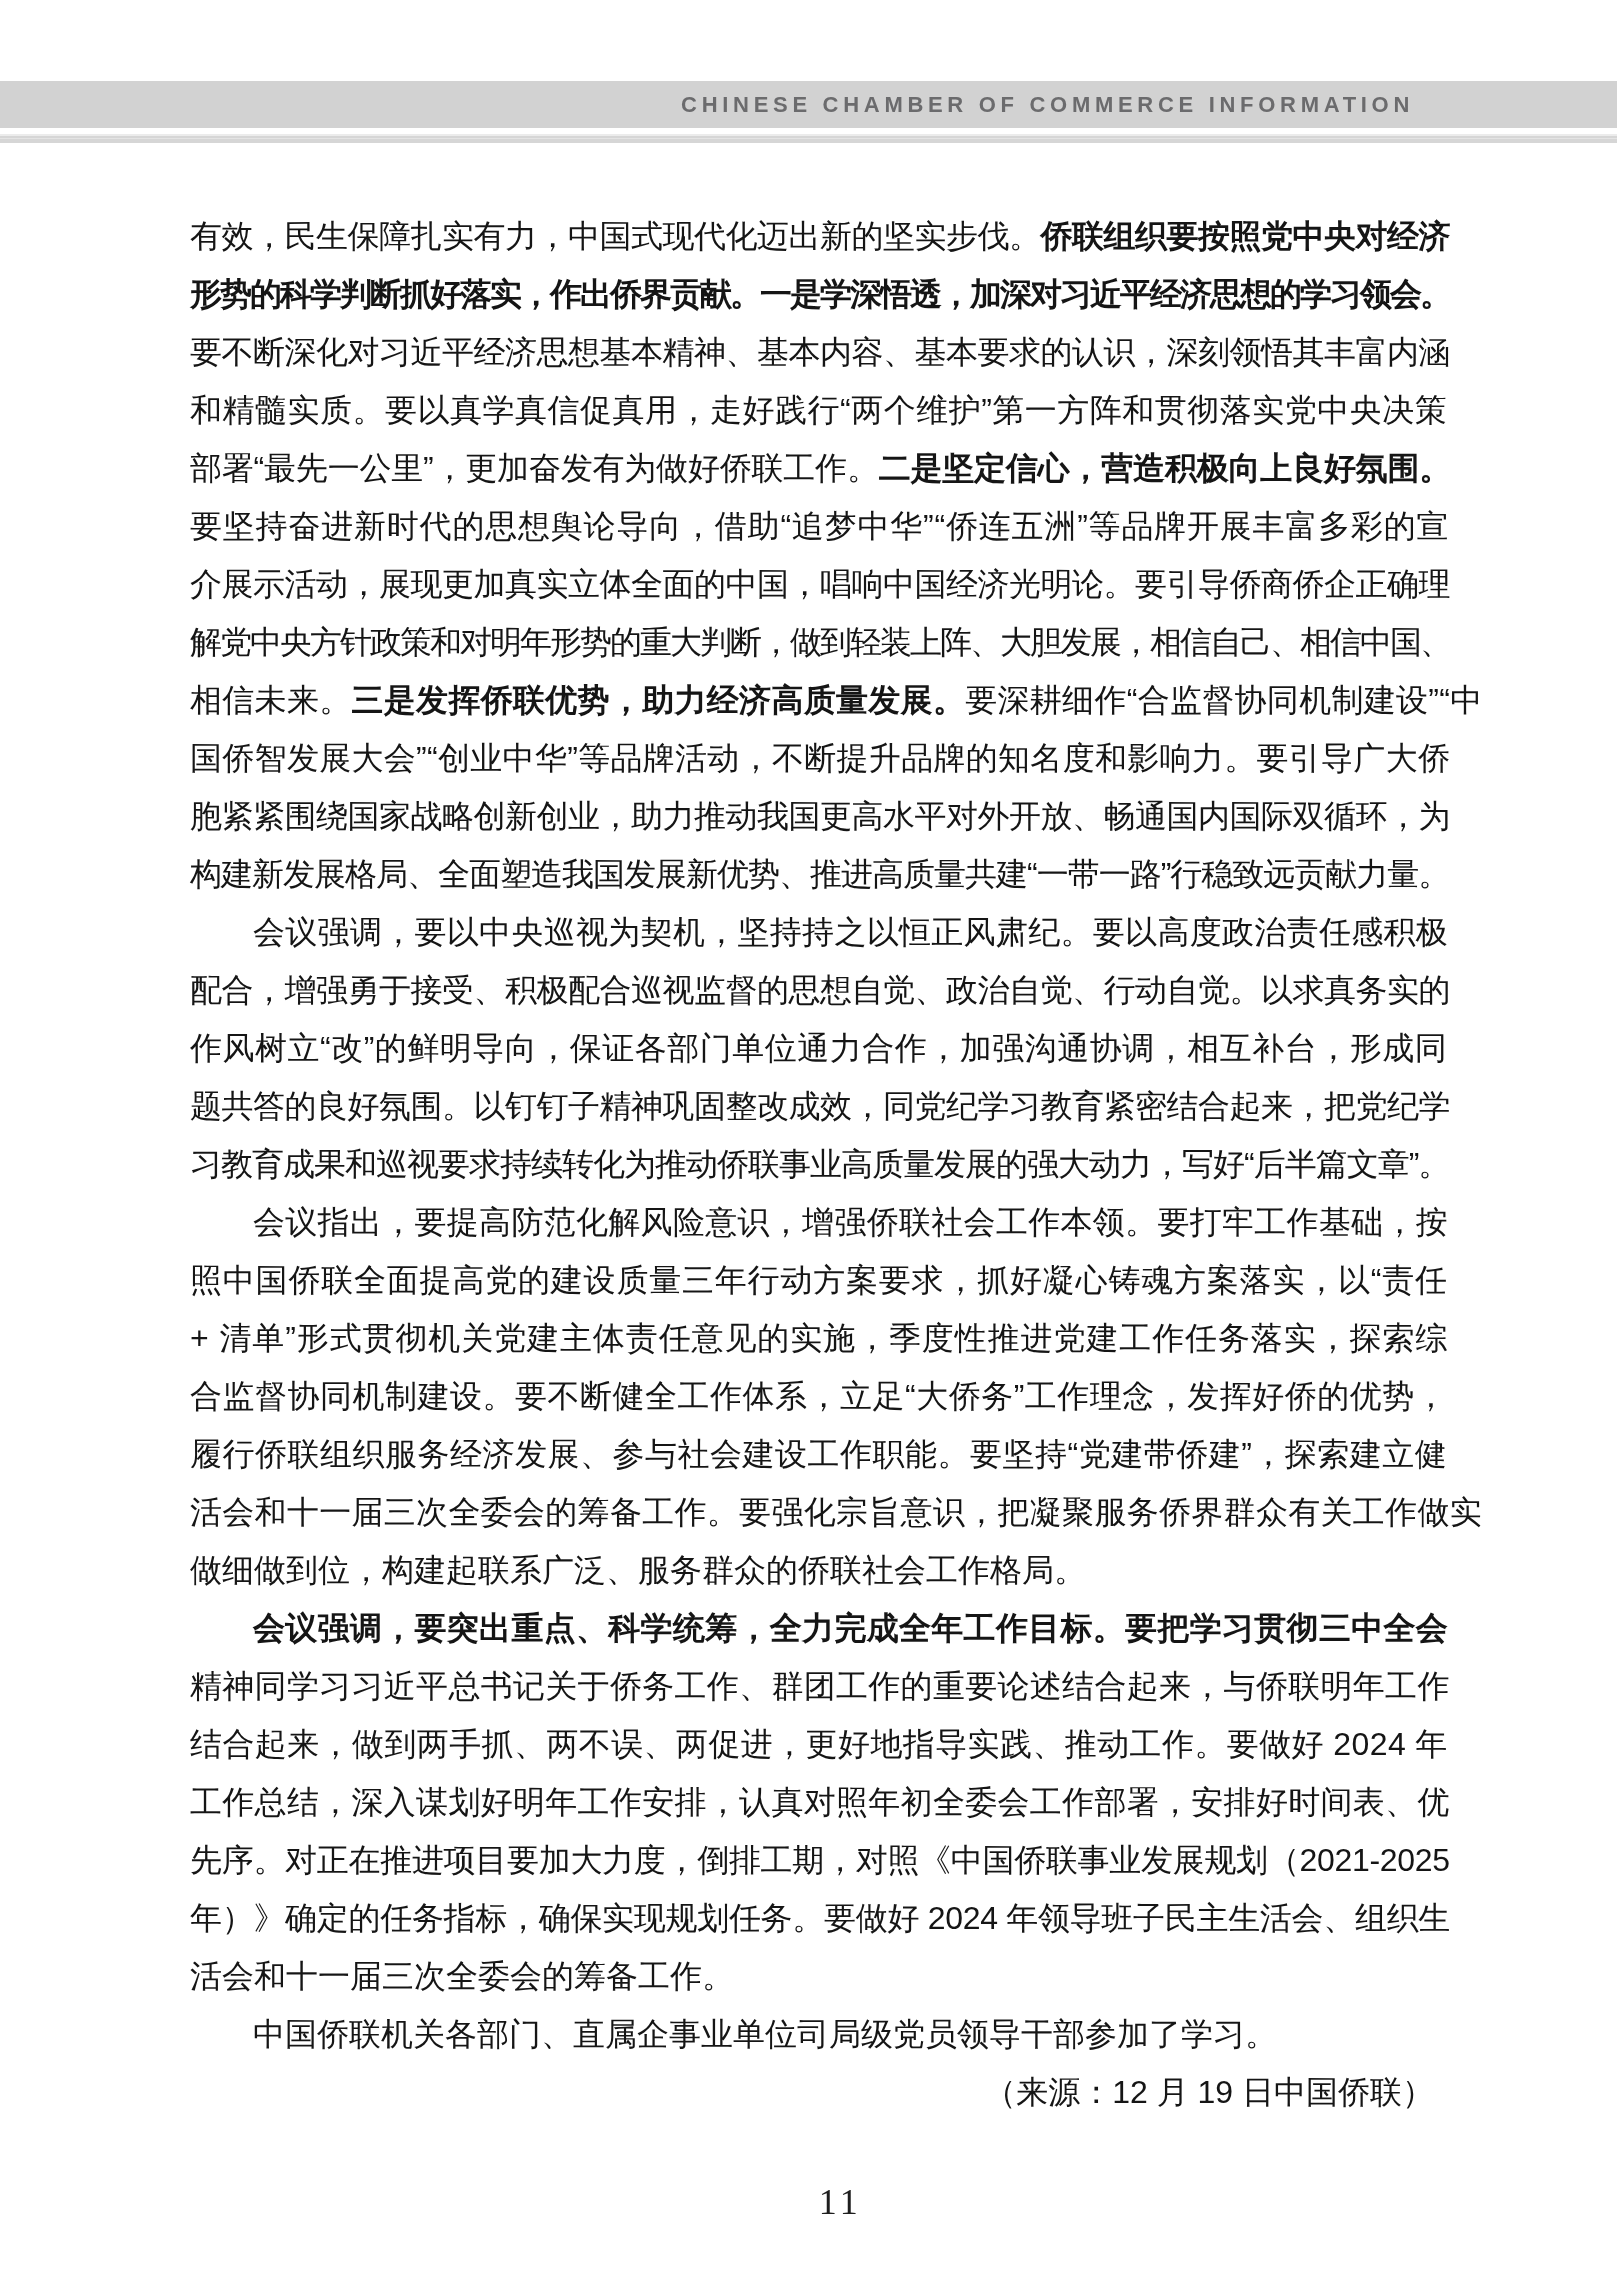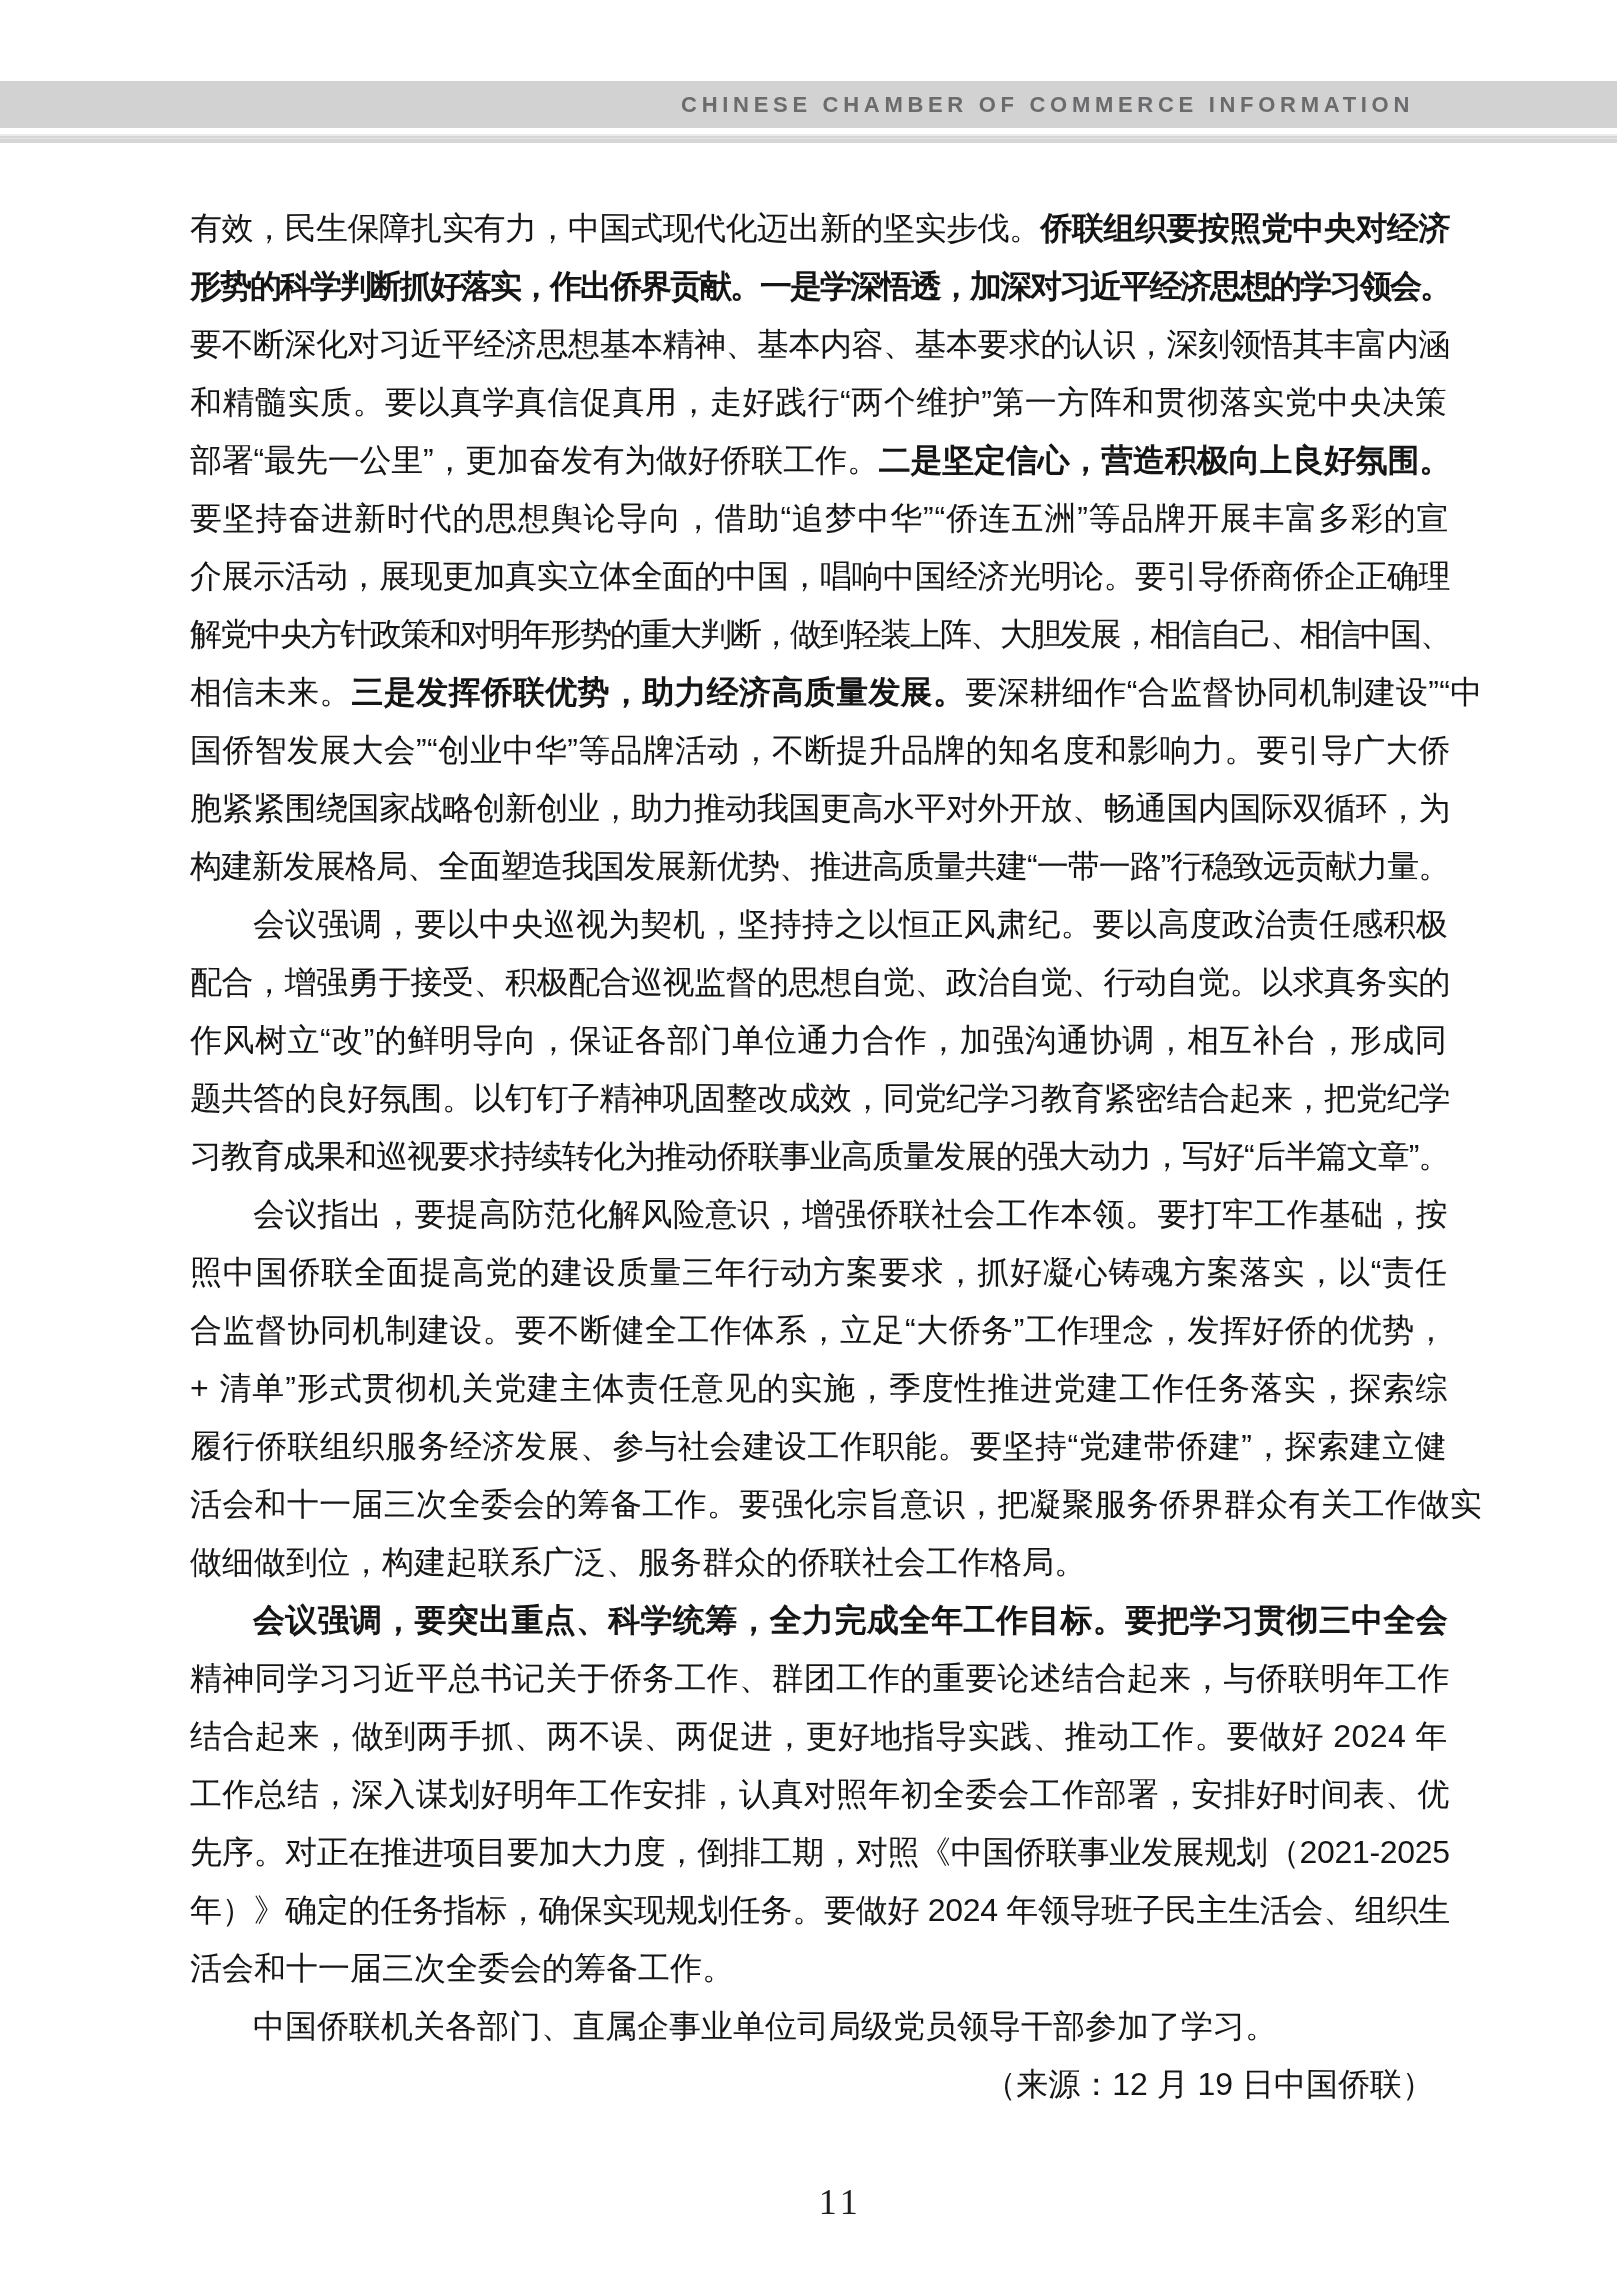--- a/index.html
+++ b/index.html
@@ -45,21 +45,21 @@
       to bottom,
       #ececec 0px, #ececec 1.5px,
       var(--stripe, #d6d6d6) 1.5px, var(--stripe, #d6d6d6) 3.8px,
       #e4e4e4 3.8px, #e4e4e4 5.3px,
       var(--stripe, #d6d6d6) 5.3px, var(--stripe, #d6d6d6) 9px
     );
   }
   .text-block {
     position: absolute;
     left: 190px;
-    top: 199px;
+    top: 207px;
     width: 1244px;
     color: var(--body-text, #151515);
     font-size: 32px;
   }
   .line {
     height: 58px;
     line-height: 58px;
     white-space: nowrap;
     text-align: left;
   }
@@ -111,22 +111,22 @@
       <div class="line"><span class="seg-wrap" style="letter-spacing: 0.3px;"><span class="seg">国侨智发展大会”“创业中华”等品牌活动，不断提升品牌的知名度和影响力。要引导广大侨</span></span></div>
       <div class="line"><span class="seg-wrap" style="letter-spacing: -0.5px;"><span class="seg">胞紧紧围绕国家战略创新创业，助力推动我国更高水平对外开放、畅通国内国际双循环，为</span></span></div>
       <div class="line"><span class="seg-wrap" style="letter-spacing: -1px;"><span class="seg">构建新发展格局、全面塑造我国发展新优势、推进高质量共建“一带一路”行稳致远贡献力量。</span></span></div>
       <div class="line" style="padding-left: 63px;"><span class="seg-wrap" style="letter-spacing: 0.3px;"><span class="seg">会议强调，要以中央巡视为契机，坚持持之以恒正风肃纪。要以高度政治责任感积极</span></span></div>
       <div class="line"><span class="seg-wrap" style="letter-spacing: -0.5px; text-align: right;"><span class="seg">配合，增强勇于接受、积极配合巡视监督的思想自觉、政治自觉、行动自觉。以求真务实的</span></span></div>
       <div class="line"><span class="seg-wrap" style="letter-spacing: 0.5px;"><span class="seg">作风树立“改”的鲜明导向，保证各部门单位通力合作，加强沟通协调，相互补台，形成同</span></span></div>
       <div class="line"><span class="seg-wrap" style="letter-spacing: -0.5px;"><span class="seg">题共答的良好氛围。以钉钉子精神巩固整改成效，同党纪学习教育紧密结合起来，把党纪学</span></span></div>
       <div class="line"><span class="seg-wrap" style="letter-spacing: -1px;"><span class="seg">习教育成果和巡视要求持续转化为推动侨联事业高质量发展的强大动力，写好“后半篇文章”。</span></span></div>
       <div class="line" style="padding-left: 63px;"><span class="seg-wrap" style="letter-spacing: 0.3px;"><span class="seg">会议指出，要提高防范化解风险意识，增强侨联社会工作本领。要打牢工作基础，按</span></span></div>
       <div class="line"><span class="seg-wrap" style="letter-spacing: 0.8px;"><span class="seg">照中国侨联全面提高党的建设质量三年行动方案要求，抓好凝心铸魂方案落实，以“责任</span></span></div>
+      <div class="line"><span class="seg-wrap" style="letter-spacing: 0.9px;"><span class="seg">+ 清单”形式贯彻机关党建主体责任意见的实施，季度性推进党建工作任务落实，探索综</span></span></div>
       <div class="line"><span class="seg-wrap" style="letter-spacing: 0.5px;"><span class="seg">合监督协同机制建设。要不断健全工作体系，立足“大侨务”工作理念，发挥好侨的优势，</span></span></div>
-      <div class="line"><span class="seg-wrap" style="letter-spacing: 0.9px;"><span class="seg">+ 清单”形式贯彻机关党建主体责任意见的实施，季度性推进党建工作任务落实，探索综</span></span></div>
       <div class="line"><span class="seg-wrap" style="letter-spacing: 0.5px;"><span class="seg">履行侨联组织服务经济发展、参与社会建设工作职能。要坚持“党建带侨建”，探索建立健</span></span></div>
       <div class="line"><span class="seg-wrap" style="letter-spacing: 0.3px;"><span class="seg">活会和十一届三次全委会的筹备工作。要强化宗旨意识，把凝聚服务侨界群众有关工作做实</span></span></div>
       <div class="line"><span class="seg-wrap"><span class="seg">做细做到位，构建起联系广泛、服务群众的侨联社会工作格局。</span></span></div>
       <div class="line" style="padding-left: 63px; font-weight: bold;"><span class="seg-wrap" style="letter-spacing: 0.3px;"><span class="seg">会议强调，要突出重点、科学统筹，全力完成全年工作目标。要把学习贯彻三中全会</span></span></div>
       <div class="line"><span class="seg-wrap" style="letter-spacing: 0.3px;"><span class="seg">精神同学习习近平总书记关于侨务工作、群团工作的重要论述结合起来，与侨联明年工作</span></span></div>
       <div class="line"><span class="seg-wrap" style="letter-spacing: 0.4px;"><span class="seg">结合起来，做到两手抓、两不误、两促进，更好地指导实践、推动工作。要做好 2024 年</span></span></div>
       <div class="line"><span class="seg-wrap" style="letter-spacing: 0.3px;"><span class="seg">工作总结，深入谋划好明年工作安排，认真对照年初全委会工作部署，安排好时间表、优</span></span></div>
       <div class="line"><span class="seg-wrap" style="letter-spacing: -0.3px;"><span class="seg">先序。对正在推进项目要加大力度，倒排工期，对照《中国侨联事业发展规划（2021-2025</span></span></div>
       <div class="line"><span class="seg-wrap" style="letter-spacing: -0.3px;"><span class="seg">年）》确定的任务指标，确保实现规划任务。要做好 2024 年领导班子民主生活会、组织生</span></span></div>
       <div class="line"><span class="seg-wrap"><span class="seg">活会和十一届三次全委会的筹备工作。</span></span></div>

